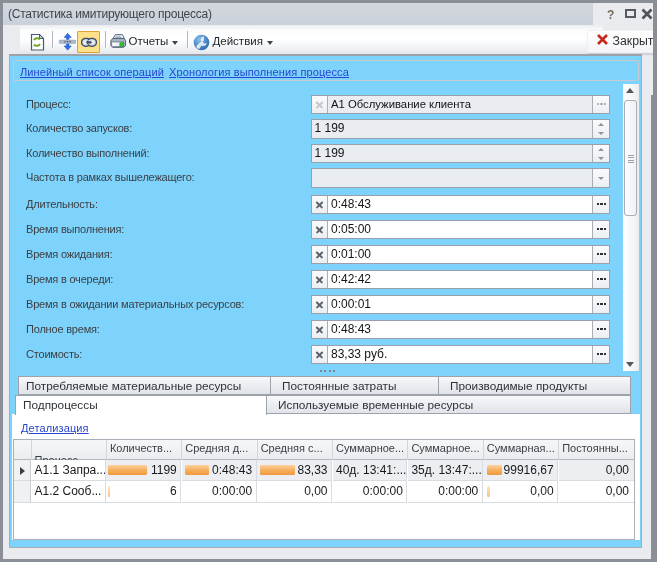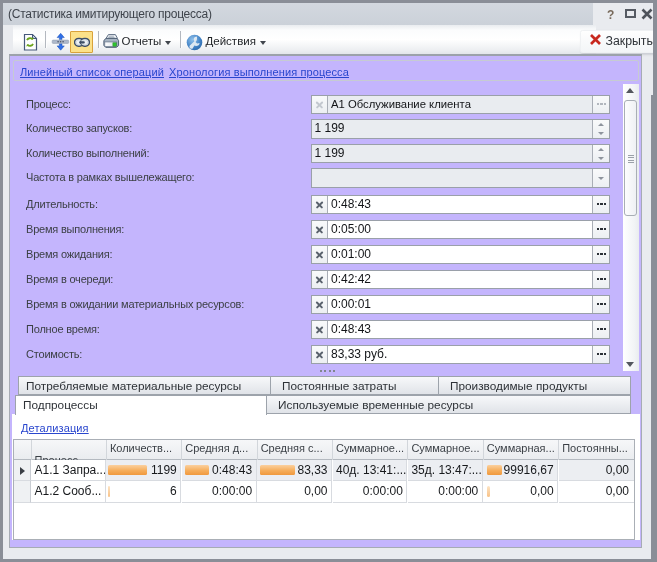--- a/index.html
+++ b/index.html
@@ -1,25 +1,25 @@
 <!DOCTYPE html>
 <html><head><meta charset="utf-8">
 <style>
 *{margin:0;padding:0;box-sizing:border-box}
 body{width:657px;height:562px;font-family:"Liberation Sans",sans-serif;overflow:hidden}
 .abs{position:absolute}
 .win{position:absolute;left:0;top:0;width:657px;height:562px;background:#E9EBEF}
 .winborder{position:absolute;left:0;top:0;width:657px;height:562px;border:3px solid #8A8E97;border-right-width:4px;z-index:90;pointer-events:none}
 .titlebar{position:absolute;left:3px;top:3px;width:590px;height:22px;background:linear-gradient(180deg,#D3D8DF,#CBD1D9);color:#3F444C;font-size:12px;line-height:22px}
 .titlebar .txt{position:absolute;left:5px;top:0;letter-spacing:-0.25px}
-.toolbar{position:absolute;left:13px;top:25px;width:583px;height:29px;background:linear-gradient(180deg,#E9ECF0 0%,#FBFCFD 18%,#FFFFFF 50%,#ECEEF1 88%,#E3E6EA 100%)}
+.toolbar{position:absolute;left:20px;top:25px;width:583px;height:29px;background:linear-gradient(180deg,#E9ECF0 0%,#FBFCFD 18%,#FFFFFF 50%,#ECEEF1 88%,#E3E6EA 100%)}
 .tsep{position:absolute;top:6px;width:1px;height:17px;background:#B3B8BF;box-shadow:1px 0 0 #FDFDFE}
 .tbtxt{position:absolute;top:2px;height:29px;line-height:29px;font-size:11.5px;color:#1E2125}
 .darr{position:absolute;width:0;height:0;border-left:3.5px solid transparent;border-right:3.5px solid transparent;border-top:4px solid #41464D}
-.panel{position:absolute;left:9px;top:54px;width:633px;height:493.5px;background:#c4b5fd;border:1px solid #A6ABB4;border-top:2px solid #9CA2AA}
+.panel{position:absolute;left:9px;top:54px;width:633px;height:493.5px;background:#7dd3fc;border:1px solid #A6ABB4;border-top:2px solid #9CA2AA}
 .linksbox{position:absolute;left:3px;top:3.5px;width:626px;height:21.5px;border:1px solid #C6CBD2;border-radius:2px}
 a.lnk{color:#2946CE;font-size:11px;letter-spacing:0.12px;text-decoration:underline}
 .flabel{position:absolute;left:16px;font-size:11px;letter-spacing:-0.2px;color:#3C4045;height:19.5px;line-height:19.5px;white-space:nowrap}
 .field{position:absolute;left:300.5px;width:299.5px;height:19.5px;border:1px solid #9AA0A9;background:#fff;display:flex}
 .btnface{background:linear-gradient(180deg,#F9FAFB,#ECEFF2)}
 .xbtn{width:16.5px;height:100%;border-right:1px solid #A9AEB6;position:relative;flex:none}
 .xbtn i,.xbtn b{position:absolute;left:3.6px;top:8px;width:9px;height:1.6px;background:#5A626D;border-radius:1px}
 .xbtn i{transform:rotate(45deg)}.xbtn b{transform:rotate(-45deg)}
 .xbtn.dis i,.xbtn.dis b{background:#C3C8CF}
 .ftext{flex:1;font-size:12px;color:#121417;line-height:17.5px;padding-left:3px;white-space:nowrap;overflow:hidden}

